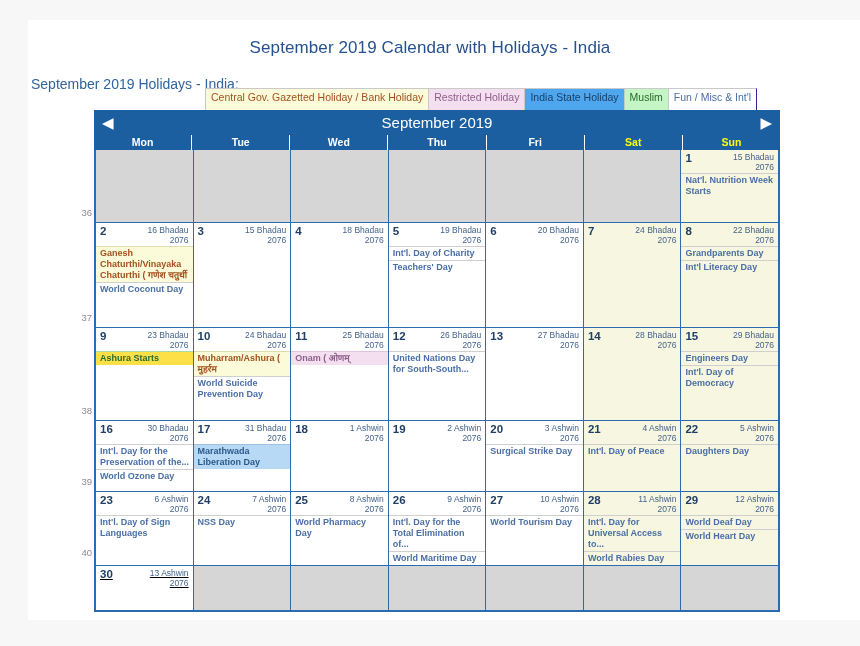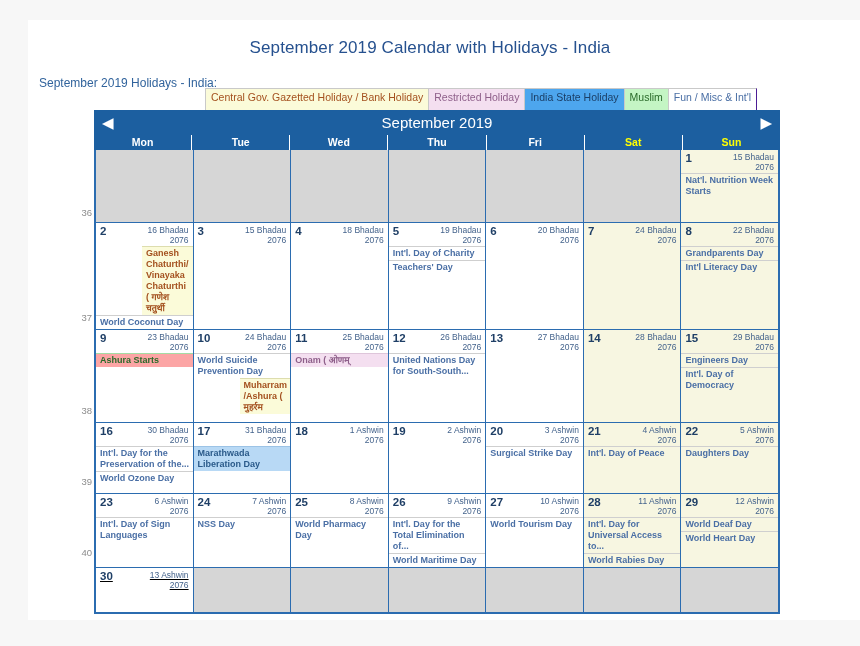--- a/index.html
+++ b/index.html
@@ -54,23 +54,22 @@
     color: #26518f;
     font-family: "Liberation Sans", sans-serif;
     font-weight: normal;
     letter-spacing: 0.1px;
   }
 
   .holidays-label {
     position: absolute;
     left: 31px;
     top: 76px;
-    font-size: 12px;
+    font-size: 14px;
     color: #31639c;
-    margin-left: 8px;
   }
 
   
   .legend {
     position: absolute;
     left: 205px;
     top: 88px;
     display: flex;
     align-items: stretch;
     height: 25px;
@@ -199,24 +198,24 @@
   .events { }
   .event {
     font-size: 9px;
     line-height: 11px;
     padding: 1px 3px 1px 4px;
     border-top: 1px solid #cfcfcf;
     color: #4a6fa5;
     word-wrap: break-word;
     font-weight: bold;
   }
-  .event.ev-gazetted { background: #fbfbd9; color: #a4511f; border-top-color: #ddddae; margin-left: 46px; }
+  .event.ev-gazetted { background: #fbfbd9; color: #a4511f; border-top-color: #ddddae; }
   .event.ev-restricted { background: #f4dff0; color: #8e5f8a; border-top-color: #dec6da; }
   .event.ev-state { background: #b8d9f5; color: #2a5a8a; border-top-color: #9cc3e6; }
-  .event.ev-muslim { background: #fca5a5; color: #2a6b2a; border-top-color: #a4dca4; }
+  .event.ev-muslim { background: #fde047; color: #2a6b2a; border-top-color: #a4dca4; }
 </style>
 </head>
 <body>
 
 <div class="page">
 
   <div class="top-strip"></div>
   <div class="left-strip"></div>
   <div class="bottom-strip"></div>
 
@@ -375,22 +374,22 @@
           </div>
           <div class="day-cell">
             <div class="day-head">
               <span class="day-num">10</span>
               <span class="day-alt">
                 <div>24 Bhadau</div>
                 <div>2076</div>
               </span>
             </div>
             <div class="events">
+              <div class="event ev-gazetted">Muharram/Ashura ( मुहर्रम</div>
               <div class="event ev-fun">World Suicide Prevention Day</div>
-              <div class="event ev-gazetted">Muharram/Ashura ( मुहर्रम</div>
             </div>
           </div>
           <div class="day-cell">
             <div class="day-head">
               <span class="day-num">11</span>
               <span class="day-alt">
                 <div>25 Bhadau</div>
                 <div>2076</div>
               </span>
             </div>

